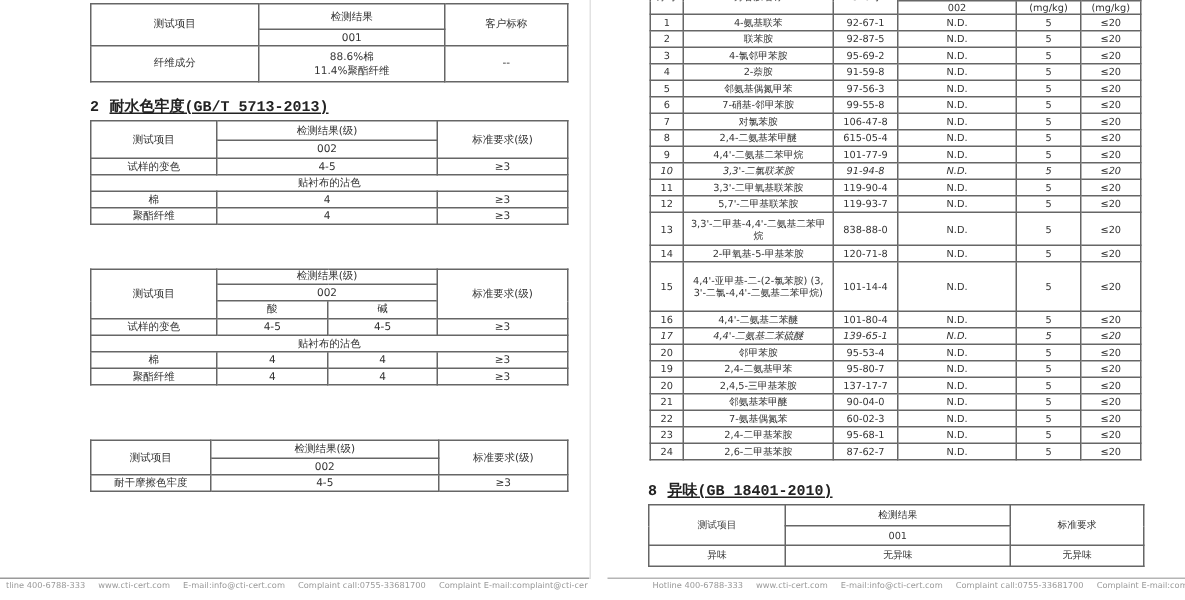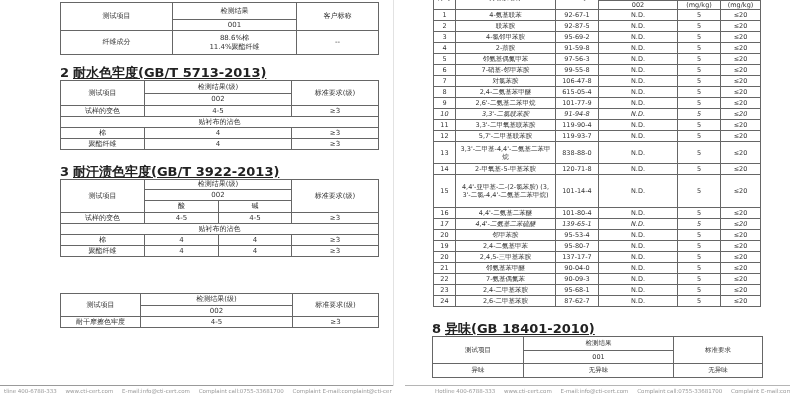--- a/index.html
+++ b/index.html
@@ -14,21 +14,21 @@
 
   table.rpt{position:absolute;border-collapse:collapse;table-layout:fixed;}
   table.rpt td{
     border:1px solid #666;font-size:7px;line-height:1.25;padding:0 2px;
     text-align:center;vertical-align:middle;color:#333;overflow:hidden;
   }
   #page-right table.rpt td{font-size:6.5px;}
   td.la{text-align:left;padding-left:6px;}
   td.ba{word-break:break-all;}
 
-  .sec-head{position:absolute;font-size:13px;font-weight:bold;color:#222;white-space:nowrap;}
+  .sec-head{position:absolute;font-size:10px;font-weight:bold;color:#222;white-space:nowrap;font-family:Liberation Mono, monospace;}
   .sec-head .num{display:inline-block;width:13px;}
   .sec-head .t{text-decoration:underline;}
 
   .footer-line{position:absolute;top:385px;height:1px;background:#9a9a9a;}
   .footer-text{
     position:absolute;top:388px;font-size:5.5px;color:#999;
     white-space:pre;overflow:hidden;
   }
 </style>
 </head>
@@ -98,23 +98,20 @@
           <td>≥3</td>
         </tr>
         <tr style="height: 11px;">
           <td class="la">聚酯纤维</td>
           <td>4</td>
           <td>≥3</td>
         </tr>
       </tbody>
   </table>
 
-  <div class="sec-head" style="left:60px;top:163px;">
-    <span class="num">3</span><span class="t">耐汗渍色牢度(GB/T 3922-2013)</span>
-  </div>
   <table class="rpt" style="left:60px;top:179px;width:318px;">
     <colgroup>
         <col style="width:84px">
         <col style="width:74px">
         <col style="width:73px">
         <col style="width:87px">
       </colgroup>
     <tbody>
         <tr style="height:10px">
       <td rowspan="3" class="la">测试项目</td>
@@ -269,21 +266,21 @@
         <tr style="height: 11px;">
           <td>8</td>
           <td class="la ba">2,4-二氨基苯甲醚</td>
           <td>615-05-4</td>
           <td>N.D.</td>
           <td>5</td>
           <td>≤20</td>
         </tr>
         <tr style="height: 11px;">
           <td>9</td>
-          <td class="la ba">2,6'-二氨基二苯甲烷</td>
+          <td class="la ba">4,4'-二氨基二苯甲烷</td>
           <td>101-77-9</td>
           <td>N.D.</td>
           <td>5</td>
           <td>≤20</td>
         </tr>
         <tr style="height: 11px; font-style: italic;">
           <td>10</td>
           <td class="la ba">3,3'-二氯联苯胺</td>
           <td>91-94-8</td>
           <td>N.D.</td>
@@ -374,21 +371,21 @@
           <td>21</td>
           <td class="la ba">邻氨基苯甲醚</td>
           <td>90-04-0</td>
           <td>N.D.</td>
           <td>5</td>
           <td>≤20</td>
         </tr>
         <tr style="height: 11px;">
           <td>22</td>
           <td class="la ba">7-氨基偶氮苯</td>
-          <td>90-09-3</td>
+          <td>60-02-3</td>
           <td>N.D.</td>
           <td>5</td>
           <td>≤20</td>
         </tr>
         <tr style="height: 11px;">
           <td>23</td>
           <td class="la ba">2,4-二甲基苯胺</td>
           <td>95-68-1</td>
           <td>N.D.</td>
           <td>5</td>

